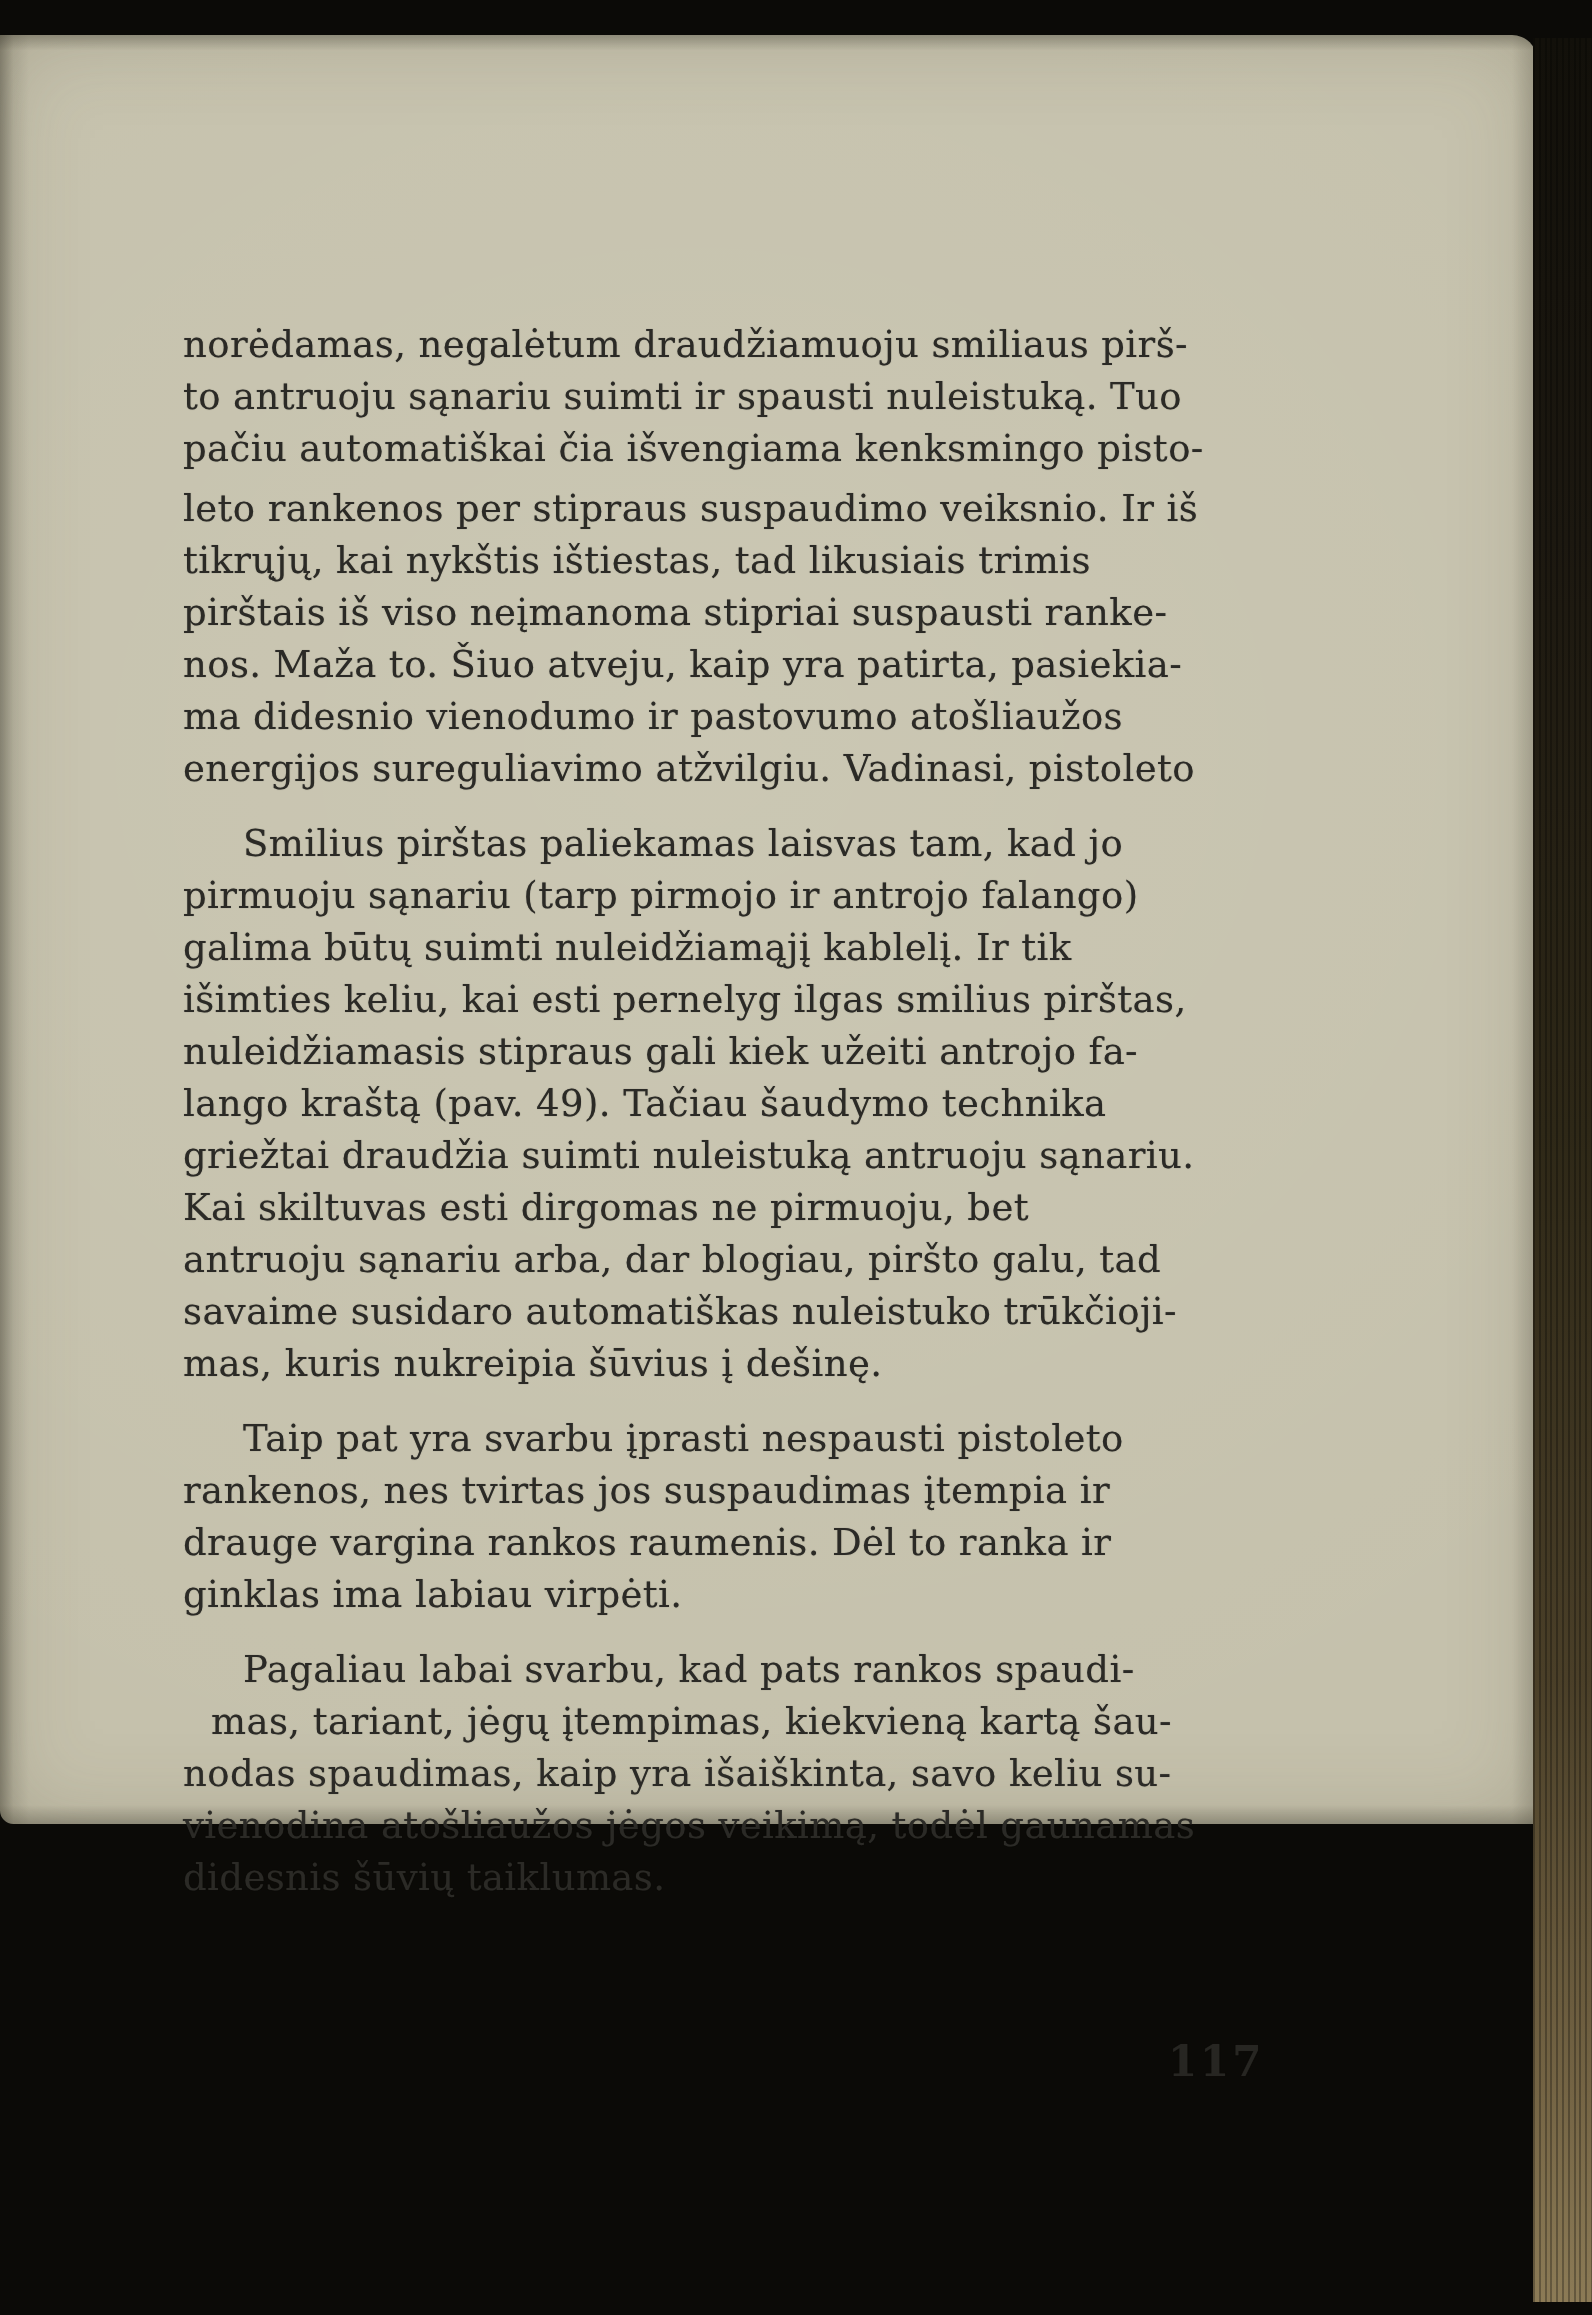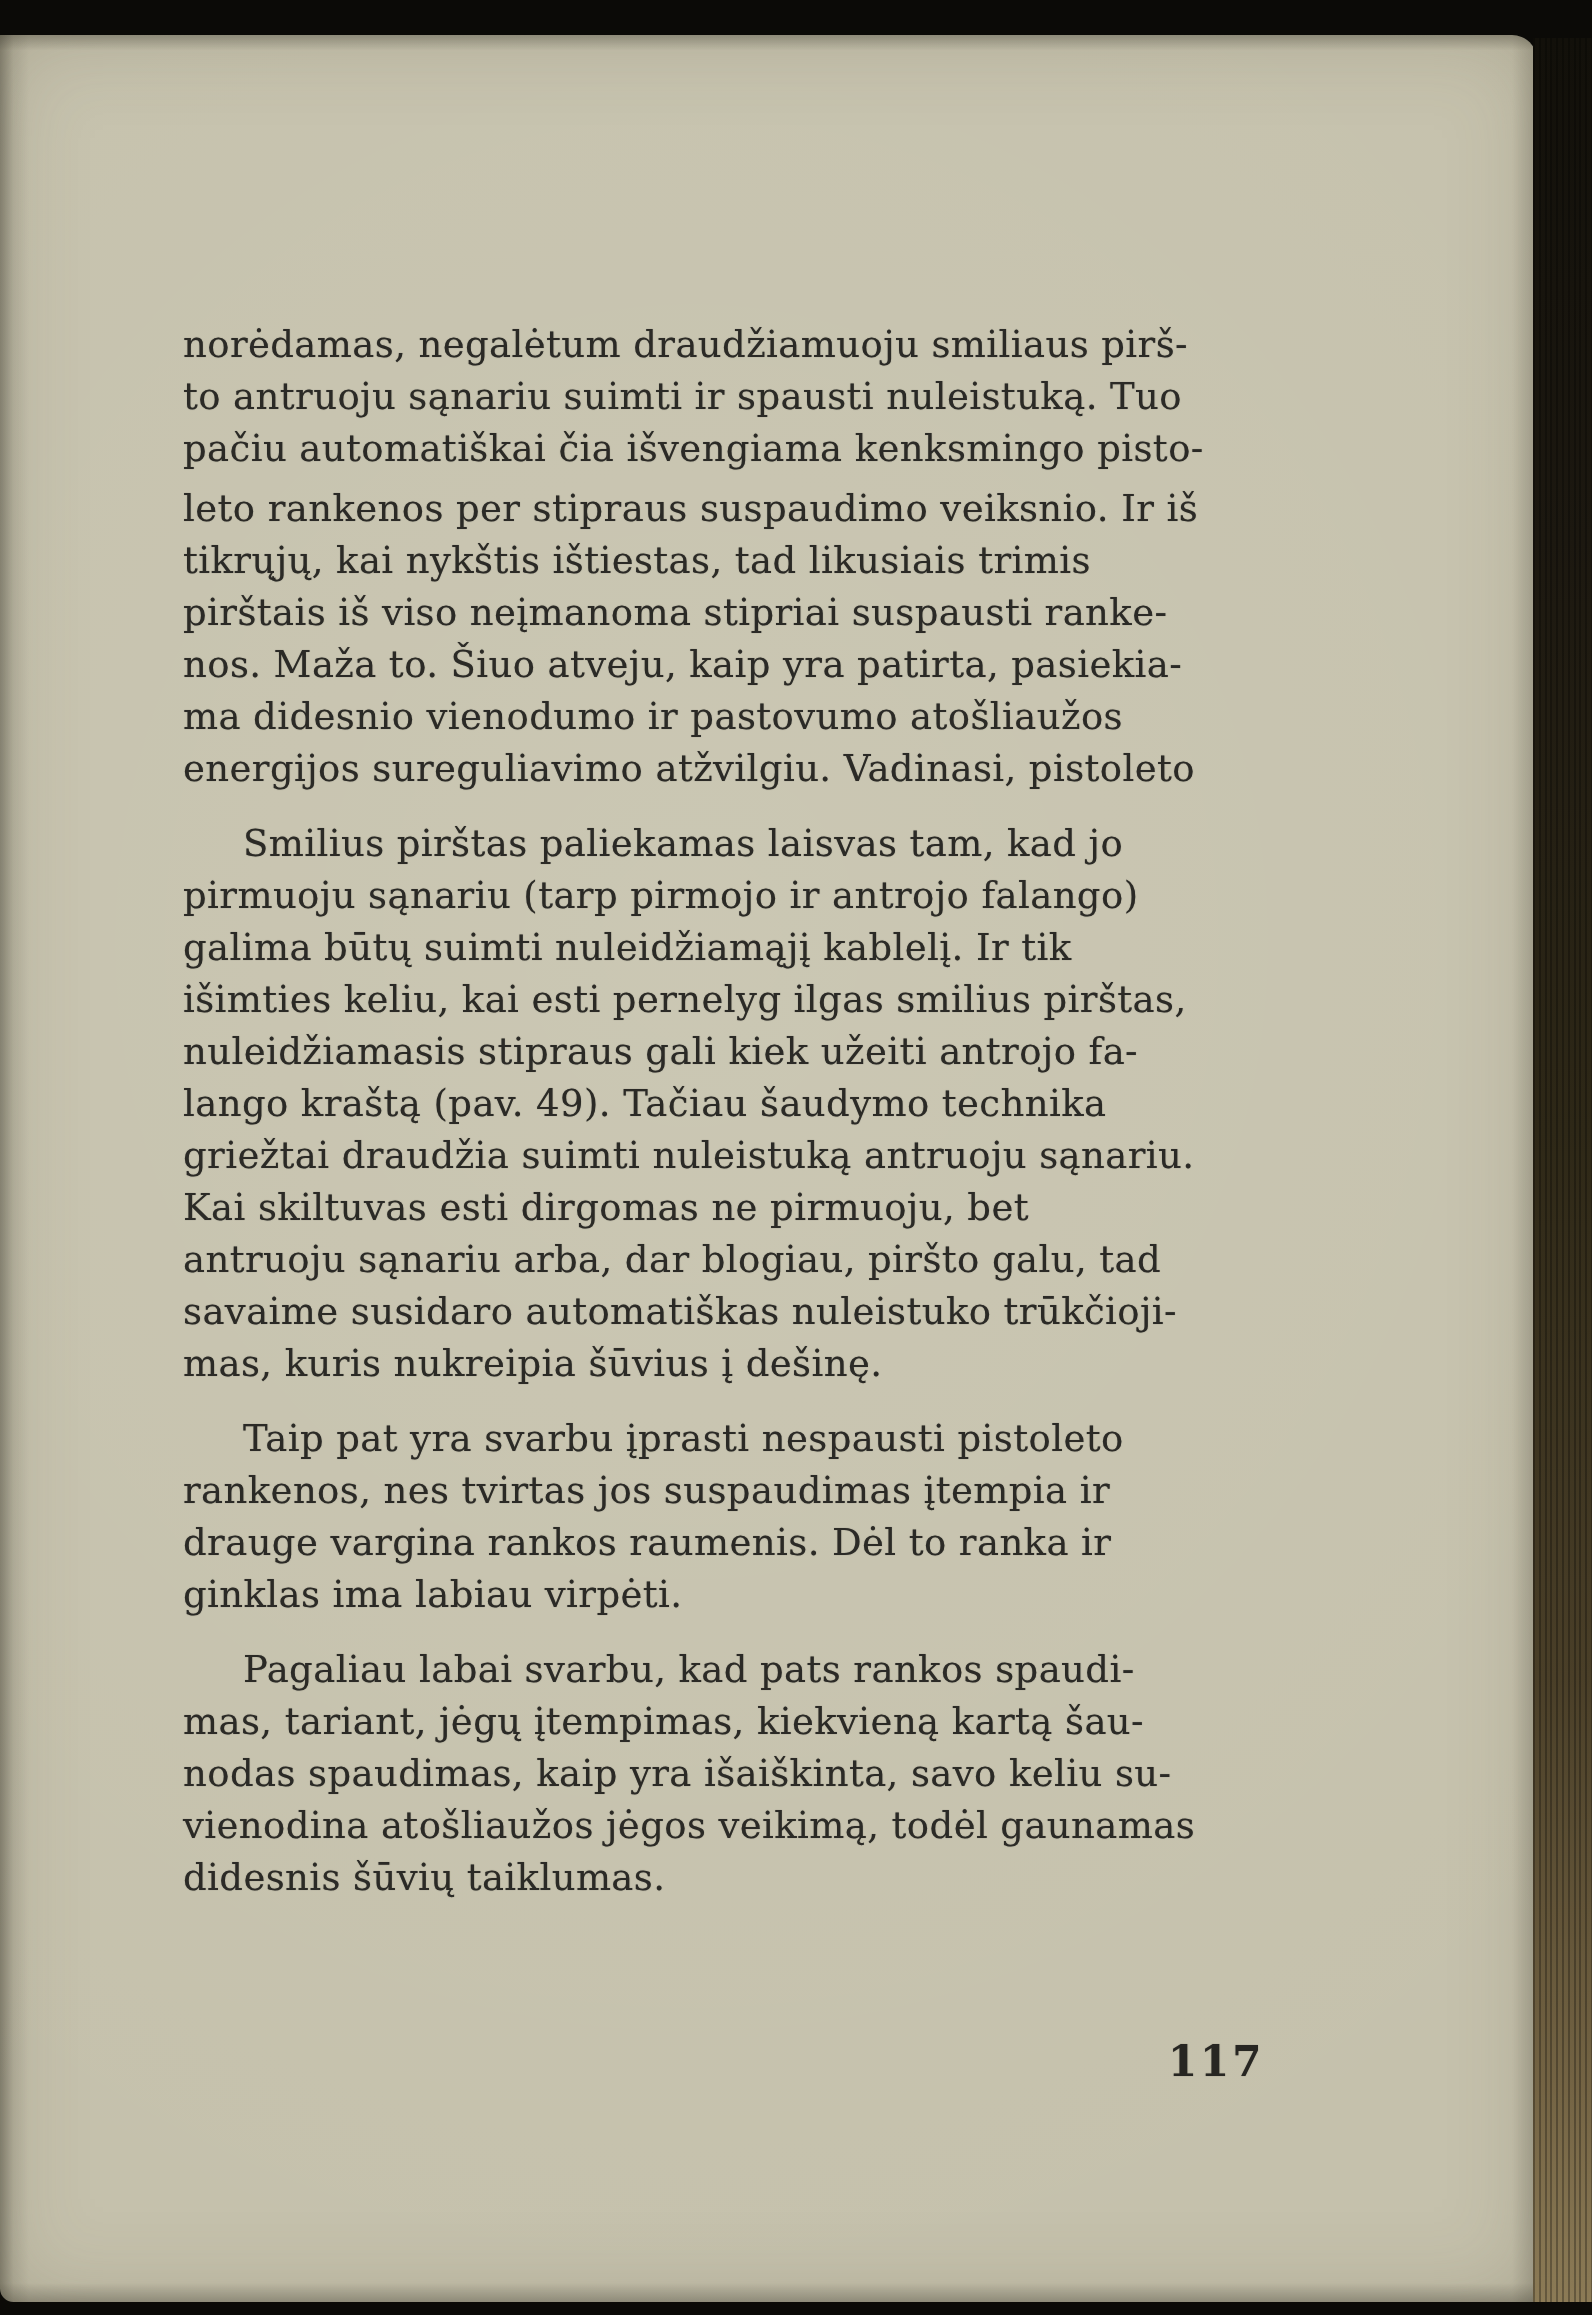--- a/index.html
+++ b/index.html
@@ -7,21 +7,21 @@
     position:relative;
     width:1593px; height:2315px;
     background:#0b0a07;
     overflow:hidden;
     font-family:"DejaVu Serif", serif;
   }
   
   .page {
     position:absolute;
     left:0; top:35px;
-    width:1537px; height:2267px;
+    width:1537px; height:1789px;
     background:
       radial-gradient(ellipse 120% 90% at 45% 40%, rgba(255,255,245,0.10), rgba(0,0,0,0) 70%),
       linear-gradient(90deg, rgba(30,28,20,0.38) 0px, rgba(30,28,20,0.10) 13.4px, rgba(30,28,20,0) 29px),
       linear-gradient(180deg, rgba(30,28,20,0.30) 0px, rgba(30,28,20,0) 15.4px),
       linear-gradient(0deg,   rgba(30,28,20,0.28) 0px, rgba(30,28,20,0) 19px),
       linear-gradient(270deg, rgba(30,28,20,0.20) 0px, rgba(30,28,20,0) 25px),
       #c5c1ac;
     border-top-right-radius:25px;
     border-bottom-left-radius:13.4px;
     box-shadow: inset 0 0 86px rgba(90,84,60,0.25);
@@ -96,21 +96,21 @@
           <div class="line">mas, kuris nukreipia šūvius į dešinę.</div>
         </div>
         <div class="paragraph">
           <div class="line first-indent j" style="word-spacing: 0px;">Taip pat yra svarbu įprasti nespausti pistoleto</div>
           <div class="line j" style="word-spacing: 0px;">rankenos, nes tvirtas jos suspaudimas įtempia ir</div>
           <div class="line j" style="word-spacing: 0px;">drauge vargina rankos raumenis. Dėl to ranka ir</div>
           <div class="line">ginklas ima labiau virpėti.</div>
         </div>
         <div class="paragraph">
           <div class="line first-indent j" style="word-spacing: 0px;">Pagaliau labai svarbu, kad pats rankos spaudi-</div>
-          <div class="line j" style="word-spacing: 0px;">mas, tariant, jėgų įtempimas, kiekvieną kartą šau-</div>
+          <div class="line j" style="word-spacing: 0px; margin-left: 28px;">mas, tariant, jėgų įtempimas, kiekvieną kartą šau-</div>
           <div class="line j" style="word-spacing: 0px;">nodas spaudimas, kaip yra išaiškinta, savo keliu su-</div>
           <div class="line j" style="word-spacing: 0px;">vienodina atošliaužos jėgos veikimą, todėl gaunamas</div>
           <div class="line">didesnis šūvių taiklumas.</div>
         </div>
       </div>
     <div class="page-number">117</div>
   </div>
   <div class="page-stack"></div>
   <div class="bed-top"></div>
   <div class="bed-bottom"></div>

